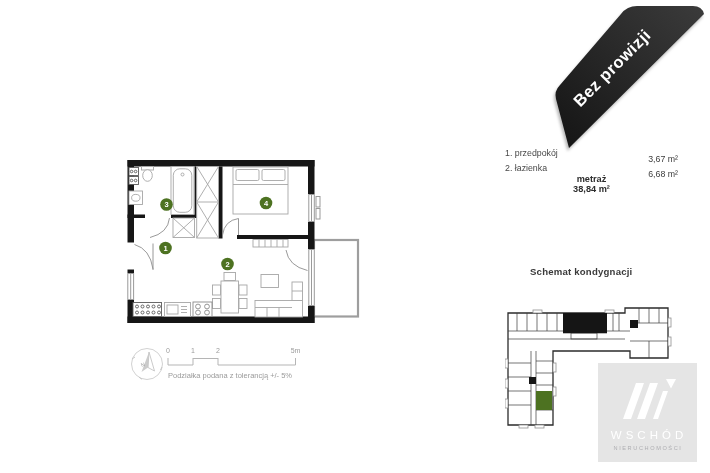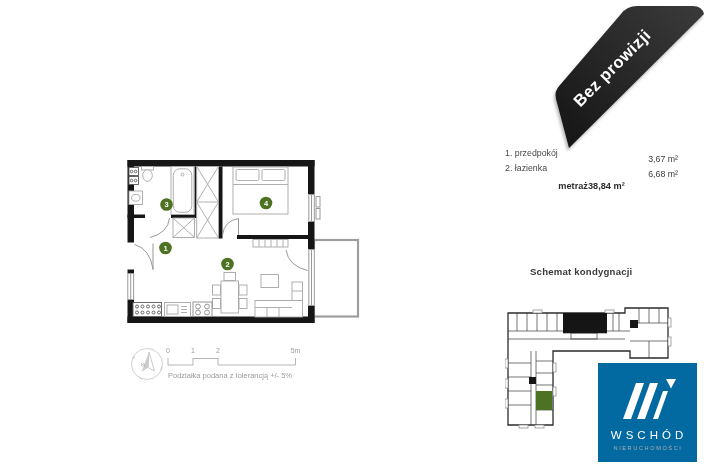--- a/index.html
+++ b/index.html
@@ -4,28 +4,28 @@
 <style>
   html,body{margin:0;padding:0;background:#ffffff;}
   .page{position:relative;width:710px;height:473px;background:#ffffff;overflow:hidden;
         font-family:"Liberation Sans",sans-serif;}
   .abs{position:absolute;}
 
   
   .rooms{position:absolute;left:505px;top:146px;width:173px;color:#474747;font-size:8.8px;}
   .room-row{display:flex;justify-content:space-between;align-items:center;height:14.6px;}
   .room-row .area{color:#3d3d3d;margin-top:12px;}
-  .total-row{display:flex;justify-content:center;align-items:center;height:16px;
-             margin-top:3px;font-weight:bold;color:#2d2d2d;font-size:9.2px;}
+  .total-row{display:flex;justify-content:flex-end;align-items:center;height:16px;
+             margin-top:3px;font-weight:bold;color:#2d2d2d;font-size:9.2px;flex-direction:column;}
 
   .schematic-title{position:absolute;left:530px;top:266px;font-size:9.6px;font-weight:600;
                    color:#3a3a3a;letter-spacing:.2px;}
 
   
-  .logo{position:absolute;left:598px;top:363px;width:99px;height:99px;background:#0369a1;}
+  .logo{position:absolute;left:598px;top:363px;width:99px;height:99px;background:#e5e5e5;}
   .logo svg{display:block;}
 
   svg text{font-family:"Liberation Sans",sans-serif;}
 </style>
 </head>
 <body>
 
 <div class="page">
 
   <svg class="abs" style="left:125px;top:150px;" width="240" height="190" viewBox="0 0 240 190">

